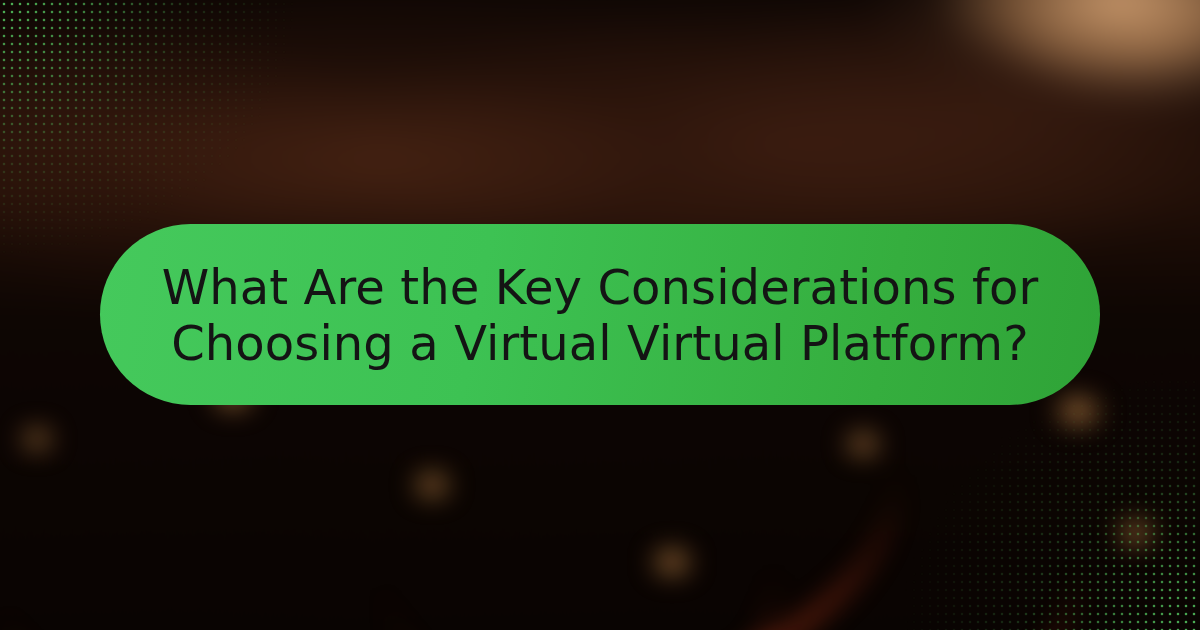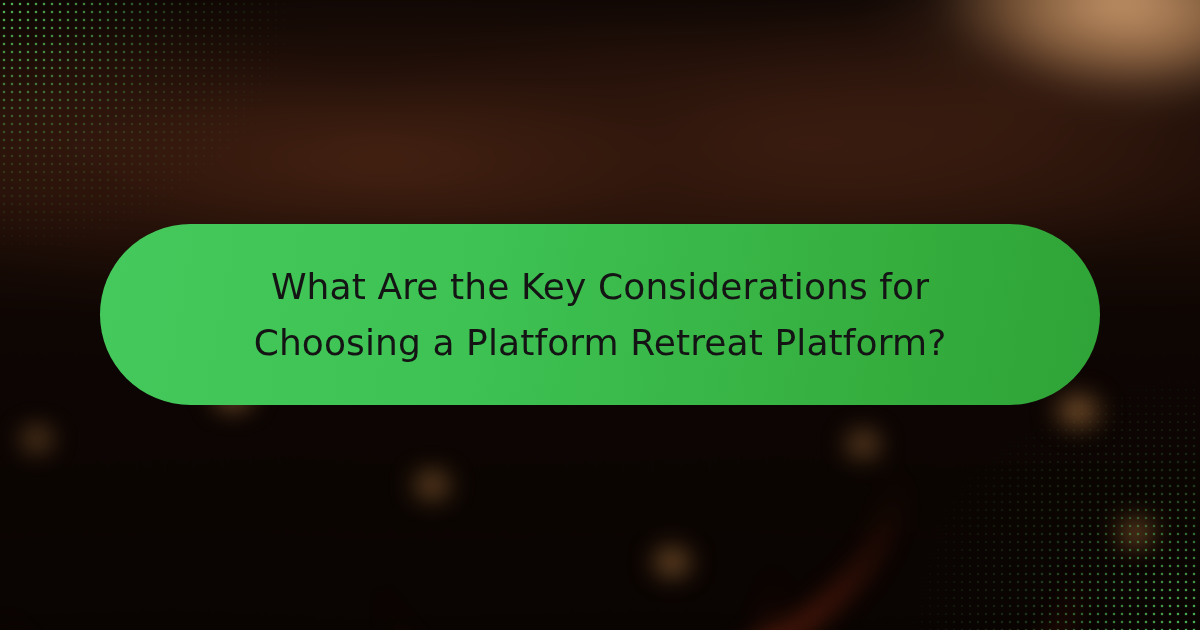--- a/index.html
+++ b/index.html
@@ -146,21 +146,21 @@
     flex-direction: column;
     align-items: center;
     justify-content: center;
     box-sizing: border-box;
     padding: 0 70px;
   }
 
   .pill-title {
     margin: 0;
     color: #141414;
-    font-size: 36px;
+    font-size: 48px;
     font-weight: 400;
     line-height: 56px;
     text-align: center;
     letter-spacing: 0.1px;
     white-space: nowrap;
   }
 </style>
 </head>
 <body>
 
@@ -182,16 +182,16 @@
     <div class="spark" style="left:1092px; top:436px; width:52px; height:30px;"></div>
     <div class="spark" style="left:60px;   top:468px; width:34px; height:22px;"></div>
     <div class="spark" style="left:1156px; top:560px; width:40px; height:26px;"></div>
   </div>
 
   <div class="dot-grid dot-grid-tl"></div>
   <div class="dot-grid dot-grid-br"></div>
 
   <div class="pill">
     <h1 class="pill-title">What Are the Key Considerations for</h1>
-    <h1 class="pill-title">Choosing a Platform Retreat Platform?</h1>
+    <h1 class="pill-title">Choosing a Virtual Virtual Platform?</h1>
   </div>
 
 </div>
 
 </body></html>

